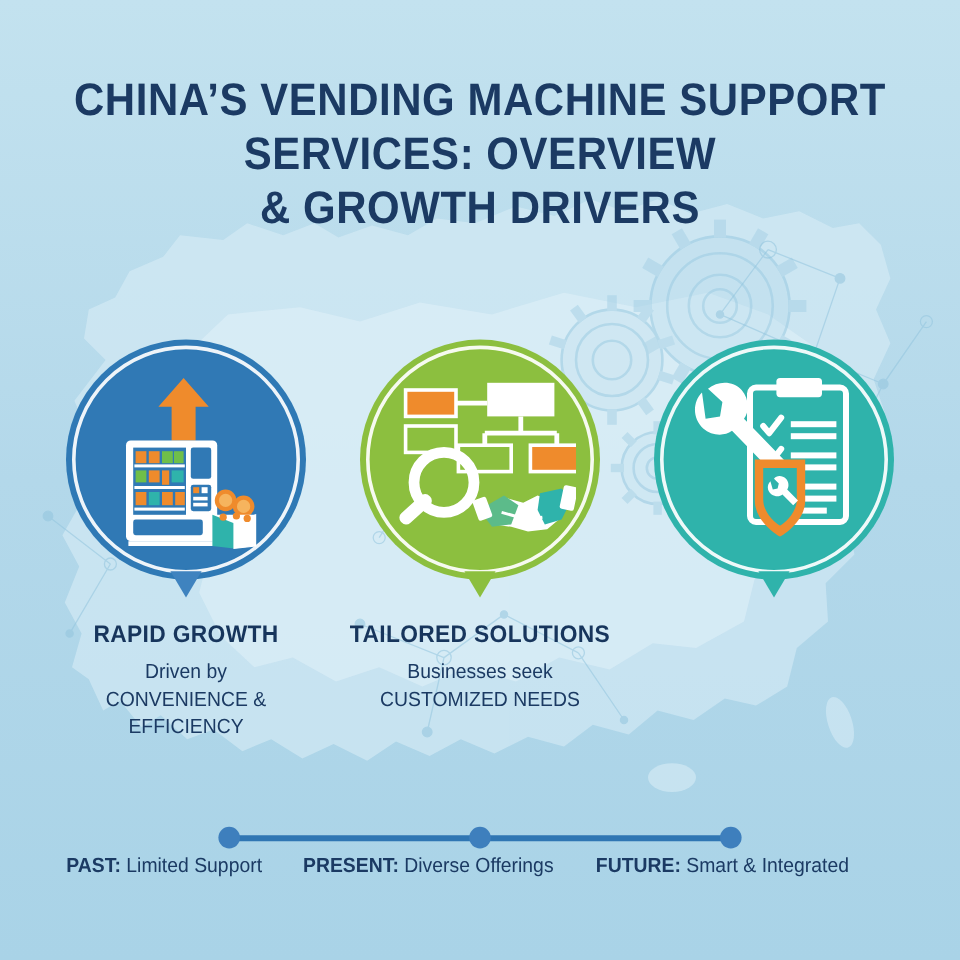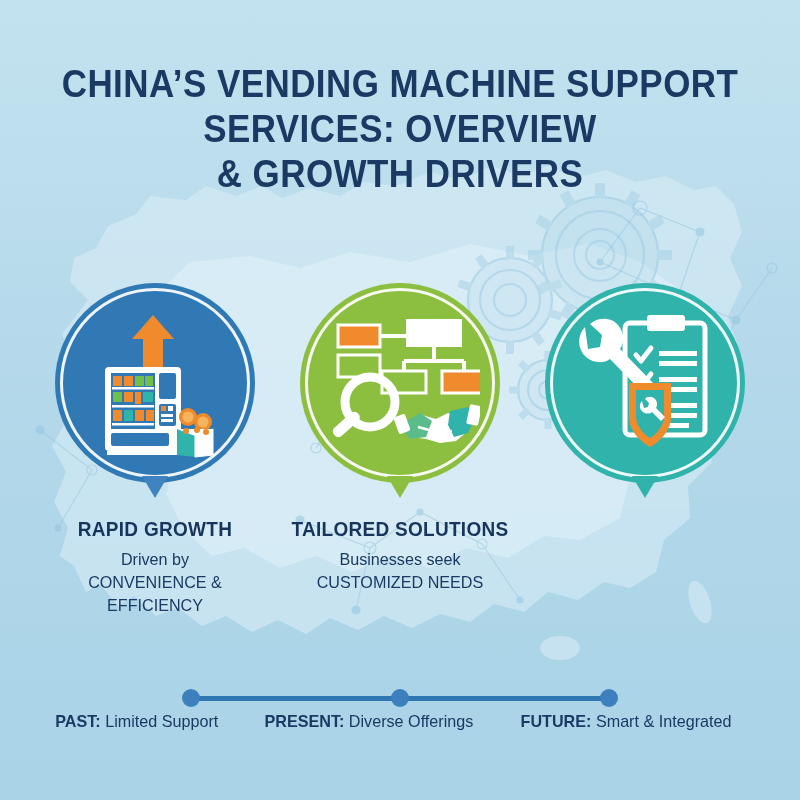--- a/index.html
+++ b/index.html
@@ -75,22 +75,22 @@
   .timeline{position:absolute;left:0;top:690px;width:800px;z-index:6;}
   .tl-line{
     position:absolute;left:190px;top:6px;width:420px;height:5px;
     background:#2f76b3;border-radius:3px;
   }
   .tl-dot{
     position:absolute;width:18px;height:18px;border-radius:50%;
     background:#3e7fbd;top:-1px;
   }
   .tl-labels{
-    position:absolute;top:22px;left:12px;width:764px;
-    display:flex;justify-content:center;align-items:flex-start;gap:36px;
+    position:absolute;top:22px;left:0;width:764px;
+    display:flex;justify-content:center;align-items:flex-start;gap:24px;
   }
   .tl-label{
     color:#1b3a63;
     font-family:"Liberation Sans Narrow","Liberation Sans",sans-serif;
     font-size:17px;white-space:nowrap;transform:scaleX(0.95);
   }
   .tl-label b{font-weight:bold;}
 </style>
 </head>
 <body>

